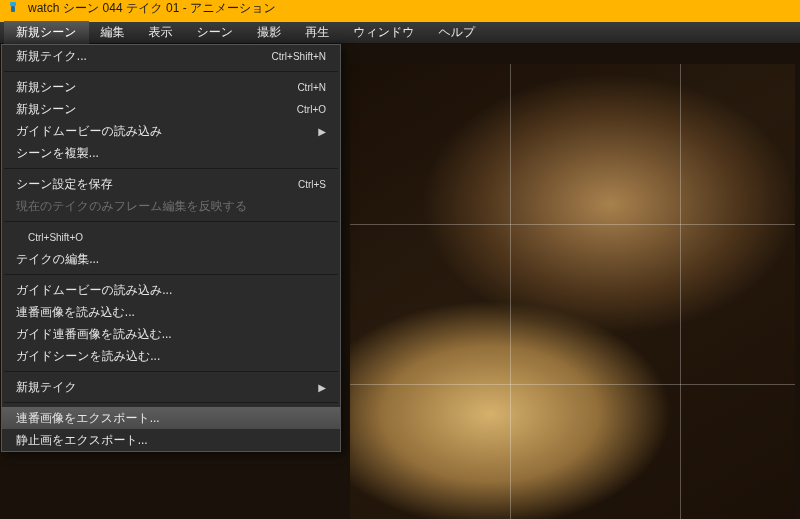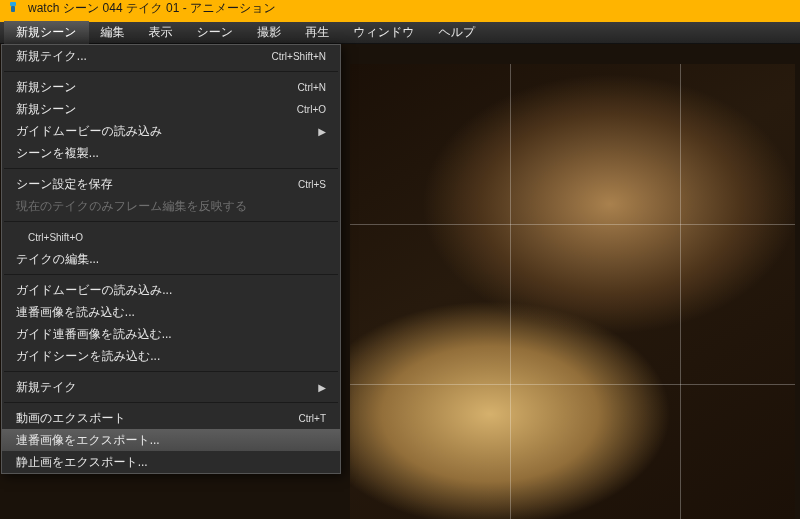--- a/index.html
+++ b/index.html
@@ -214,23 +214,19 @@
     </div>
     <div class="row">
       <span class="label">ガイドシーンを読み込む...</span>
     </div>
     <div class="sep"></div>
     <div class="row">
       <span class="label">新規テイク</span>
       <span class="submenu-arrow">▶</span>
     </div>
     <div class="sep"></div>
-    <div class="row">
-      <span class="label">動画のエクスポート</span>
-      <span class="shortcut">Ctrl+T</span>
-    </div>
     <div class="row hovered">
       <span class="label">連番画像をエクスポート...</span>
     </div>
     <div class="row">
       <span class="label">静止画をエクスポート...</span>
     </div>
   </div>
 
 </body></html>

